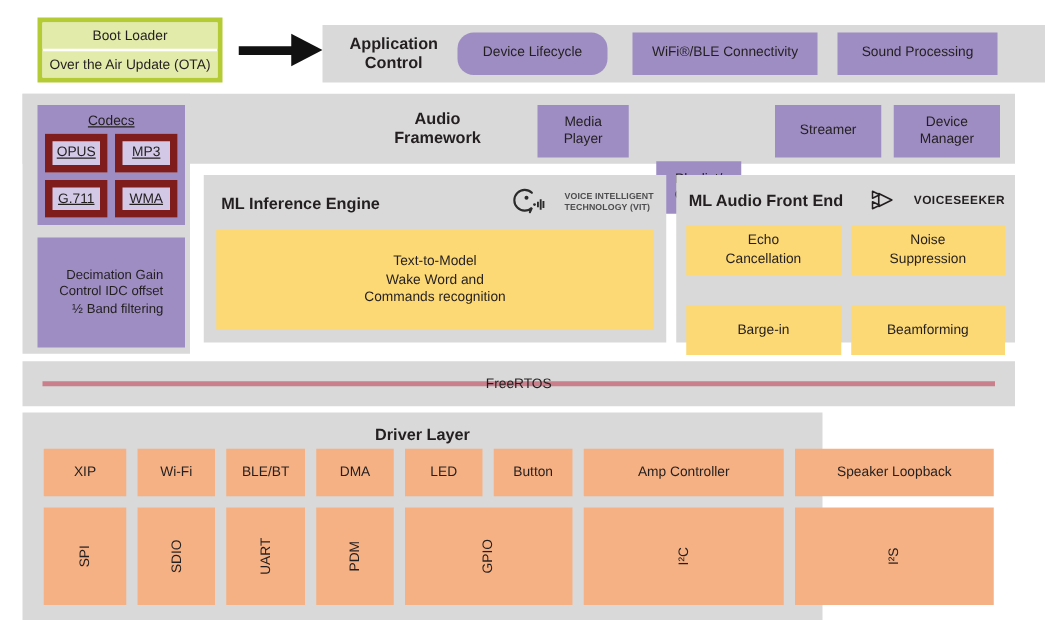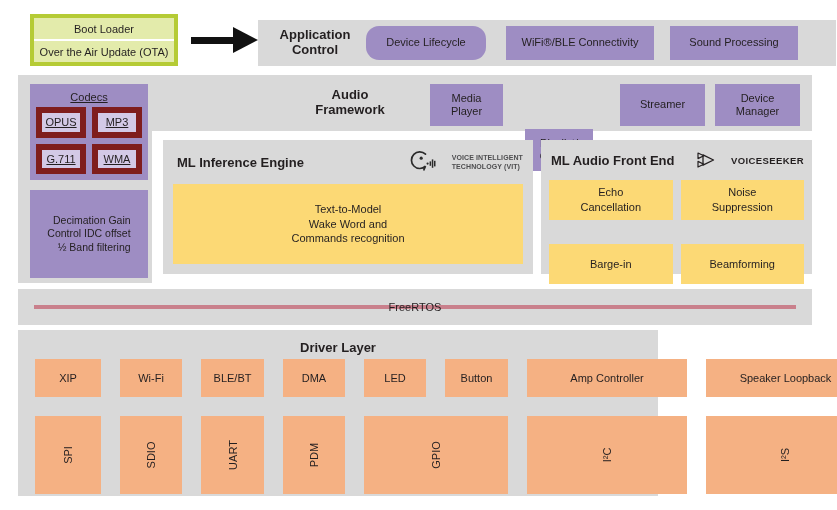--- a/index.html
+++ b/index.html
@@ -65,21 +65,21 @@
                  gap:24px 8px; margin:0 8px;}
 
   
   .freertos-outer{left:18px; top:289px; width:794px; height:36px; padding:16px;}
   .freertos-bar{width:100%; height:100%; background:var(--rose); font-size:11px;}
 
   
   .driver{left:18px; top:330px; width:640px; height:166px; padding:5px 17px 13px 17px;}
   .driver-title{height:24px; font-size:13px; display:flex; align-items:center; justify-content:center;}
   .drv-grid{display:grid; grid-template-columns:66px 62px 63px 62px 62px 63px 160px 159px;
-            grid-template-rows:38px 78px; gap:19px;}
+            grid-template-rows:38px 78px; gap:9px;}
   .obox{background:var(--orange); font-size:11px; display:flex; align-items:center;
         justify-content:center; text-align:center;}
   .vtext{transform:rotate(-90deg); white-space:nowrap; font-size:11px;}
   svg{display:block;}
 </style>
 </head>
 <body>
 
 <div id="app">
 

